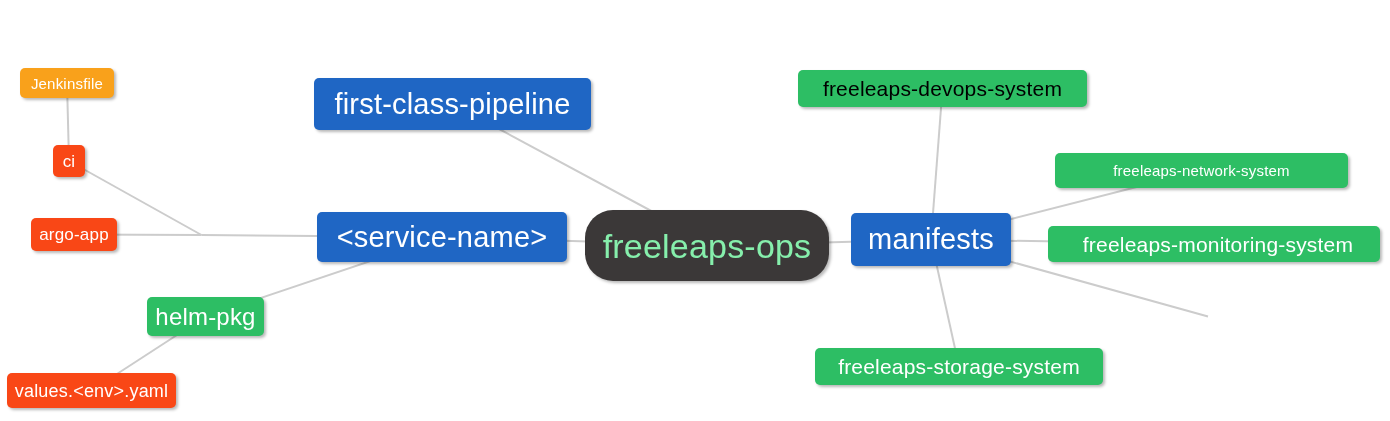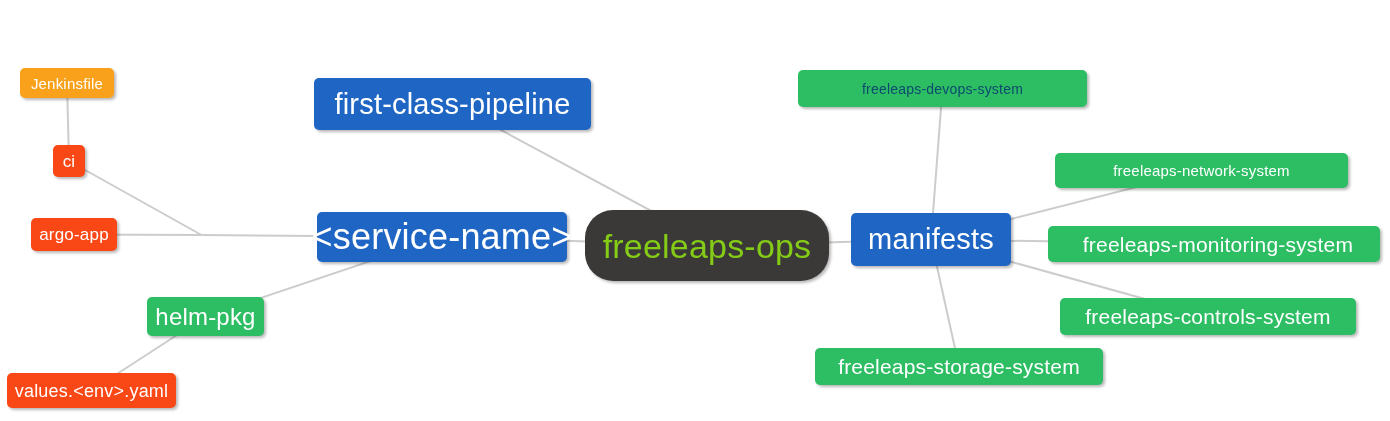--- a/index.html
+++ b/index.html
@@ -60,22 +60,21 @@
       <line x1="931" y1="199.5" x2="1208" y2="276.5" stroke="#CCCCCC" stroke-width="2"></line>
       <line x1="931" y1="199.5" x2="959" y2="326.5" stroke="#CCCCCC" stroke-width="2"></line>
     </svg>
   <div class="node-layer">
       <div class="node" style="left: 20px; top: 28px; width: 94px; height: 30px; background: rgb(249, 161, 27); color: rgb(255, 255, 255); font-size: 15px;">Jenkinsfile</div>
       <div class="node" style="left: 53px; top: 105px; width: 32px; height: 32px; background: rgb(249, 71, 22); color: rgb(255, 255, 255); font-size: 17px;">ci</div>
       <div class="node" style="left: 31px; top: 178px; width: 86px; height: 33px; background: rgb(249, 71, 22); color: rgb(255, 255, 255); font-size: 17px;">argo-app</div>
       <div class="node" style="left: 147px; top: 257px; width: 117px; height: 39px; background: rgb(45, 190, 100); color: rgb(255, 255, 255); font-size: 24px;">helm-pkg</div>
       <div class="node" style="left: 7px; top: 333px; width: 169px; height: 35px; background: rgb(249, 71, 22); color: rgb(255, 255, 255); font-size: 18px;">values.&lt;env&gt;.yaml</div>
       <div class="node" style="left: 314px; top: 38px; width: 277px; height: 52px; background: rgb(31, 102, 196); color: rgb(255, 255, 255); font-size: 29px;">first-class-pipeline</div>
-      <div class="node" style="left: 317px; top: 172px; width: 250px; height: 50px; background: rgb(31, 102, 196); color: rgb(255, 255, 255); font-size: 36px;">&lt;service-name&gt;</div>
-      <div class="node" style="left: 585px; top: 170px; width: 244px; height: 71px; background: rgb(59, 56, 56); color: #84cc16; font-size: 34px; border-radius: 28px;">freeleaps-ops</div>
+      <div class="node" style="left: 317px; top: 172px; width: 250px; height: 50px; background: rgb(31, 102, 196); color: rgb(255, 255, 255); font-size: 29px;">&lt;service-name&gt;</div>
+      <div class="node" style="left: 585px; top: 170px; width: 244px; height: 71px; background: rgb(59, 56, 56); color: #86efac; font-size: 34px; border-radius: 28px;">freeleaps-ops</div>
       <div class="node" style="left: 851px; top: 173px; width: 160px; height: 53px; background: rgb(31, 102, 196); color: rgb(255, 255, 255); font-size: 29px;">manifests</div>
-      <div class="node" style="left: 798px; top: 30px; width: 289px; height: 37px; background: rgb(45, 190, 100); color: #0c4a6e; font-size: 14px;">freeleaps-devops-system</div>
+      <div class="node" style="left: 798px; top: 30px; width: 289px; height: 37px; background: rgb(45, 190, 100); color: #000000; font-size: 21px;">freeleaps-devops-system</div>
       <div class="node" style="left: 1055px; top: 113px; width: 293px; height: 35px; background: rgb(45, 190, 100); color: rgb(255, 255, 255); font-size: 15px;">freeleaps-network-system</div>
       <div class="node" style="left: 1048px; top: 186px; width: 332px; height: 36px; background: rgb(45, 190, 100); color: rgb(255, 255, 255); font-size: 21px; padding-left: 8px;">freeleaps-monitoring-system</div>
-      <div class="node" style="left: 1060px; top: 258px; width: 296px; height: 37px; background: rgb(45, 190, 100); color: rgb(255, 255, 255); font-size: 21px;">freeleaps-controls-system</div>
       <div class="node" style="left: 815px; top: 308px; width: 288px; height: 37px; background: rgb(45, 190, 100); color: rgb(255, 255, 255); font-size: 21px;">freeleaps-storage-system</div>
     </div>
 </div>
 
 </body></html>

